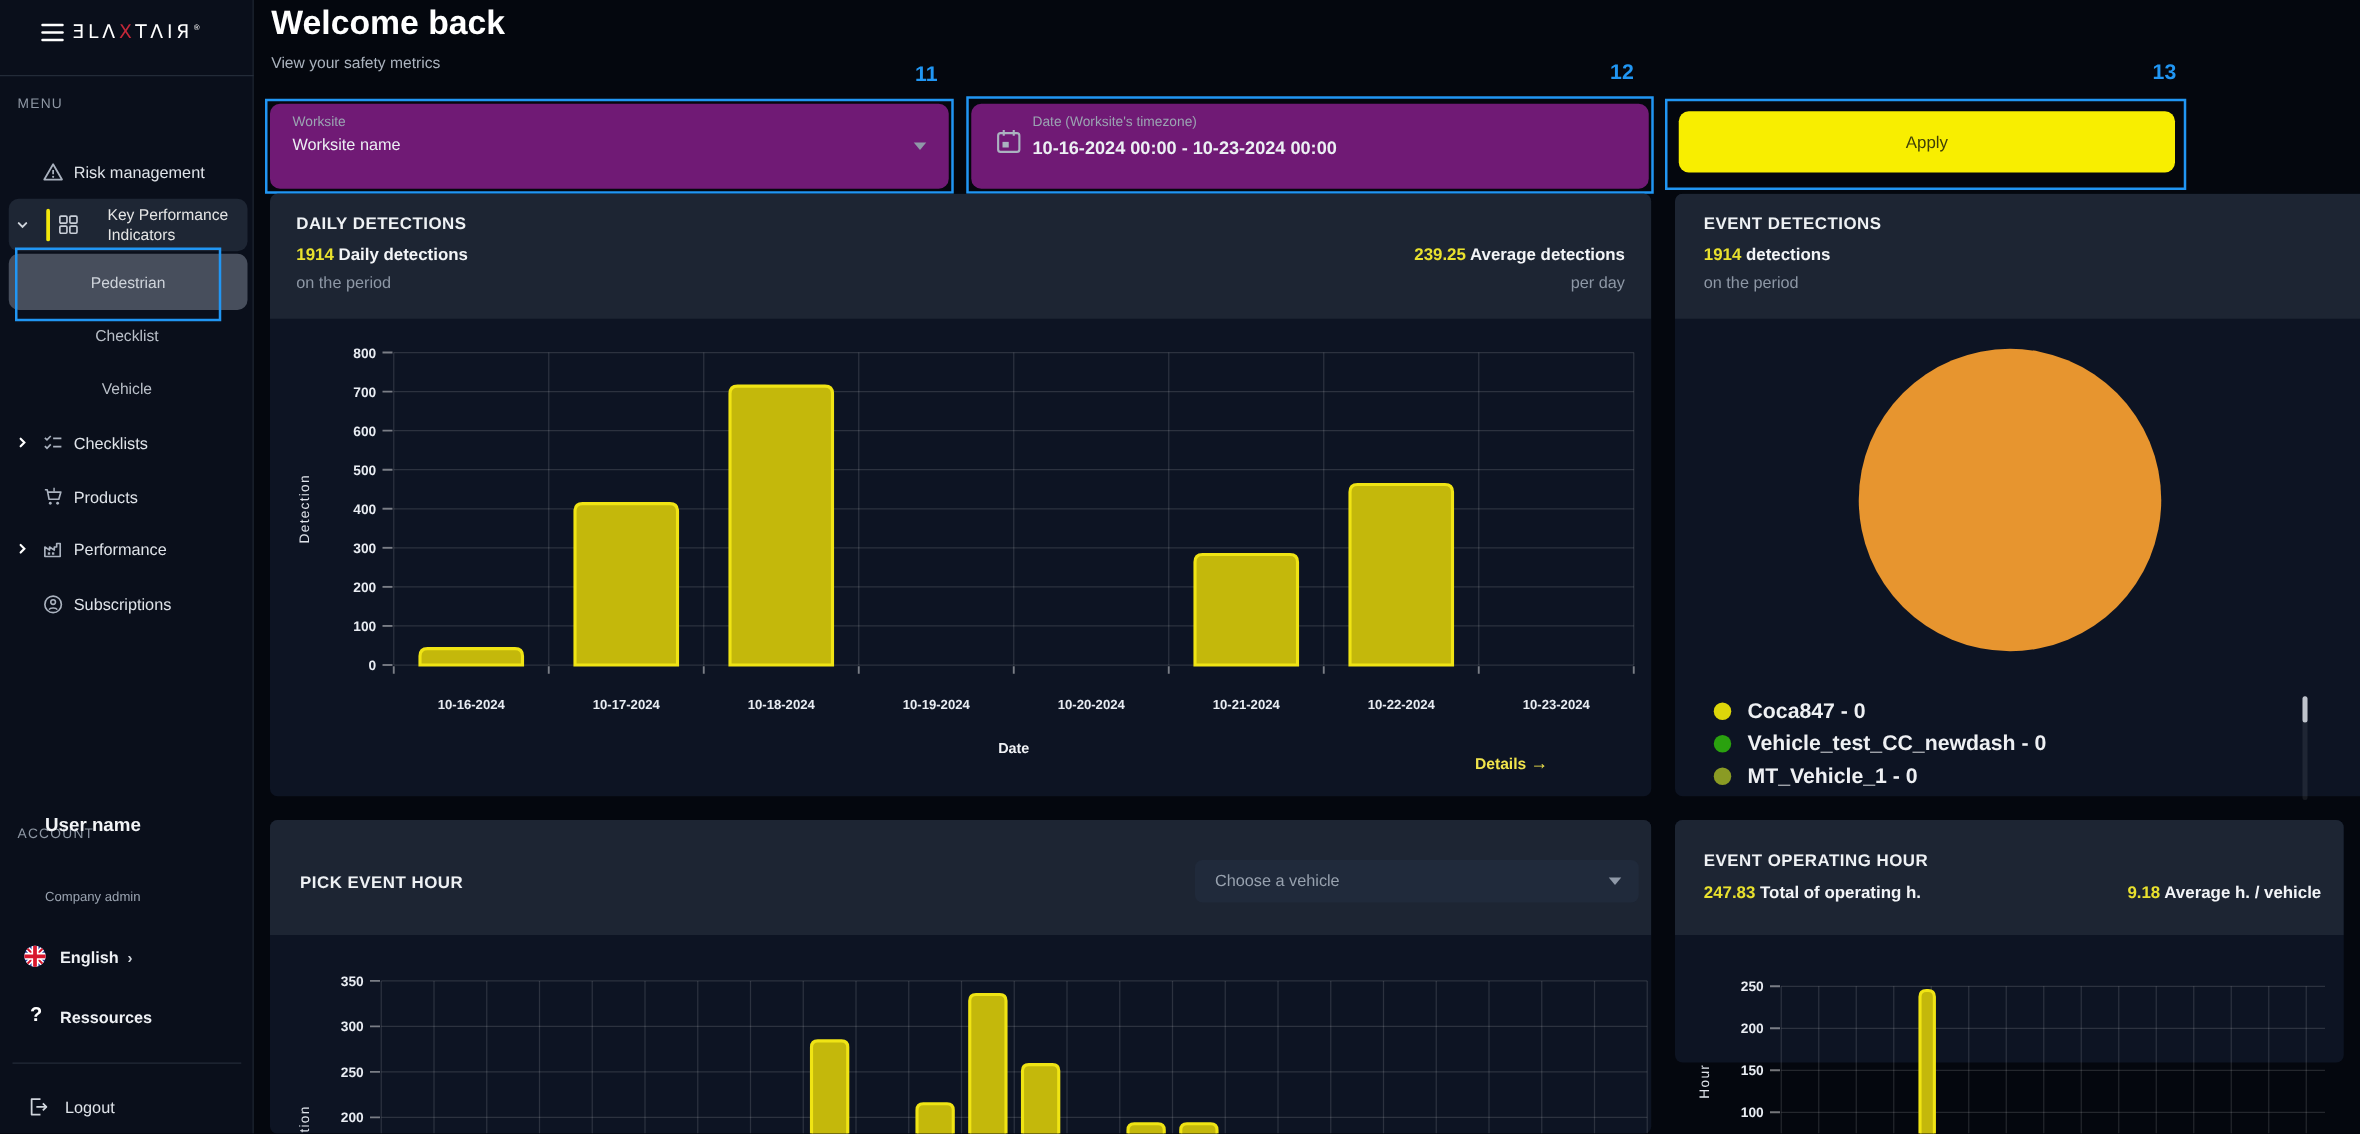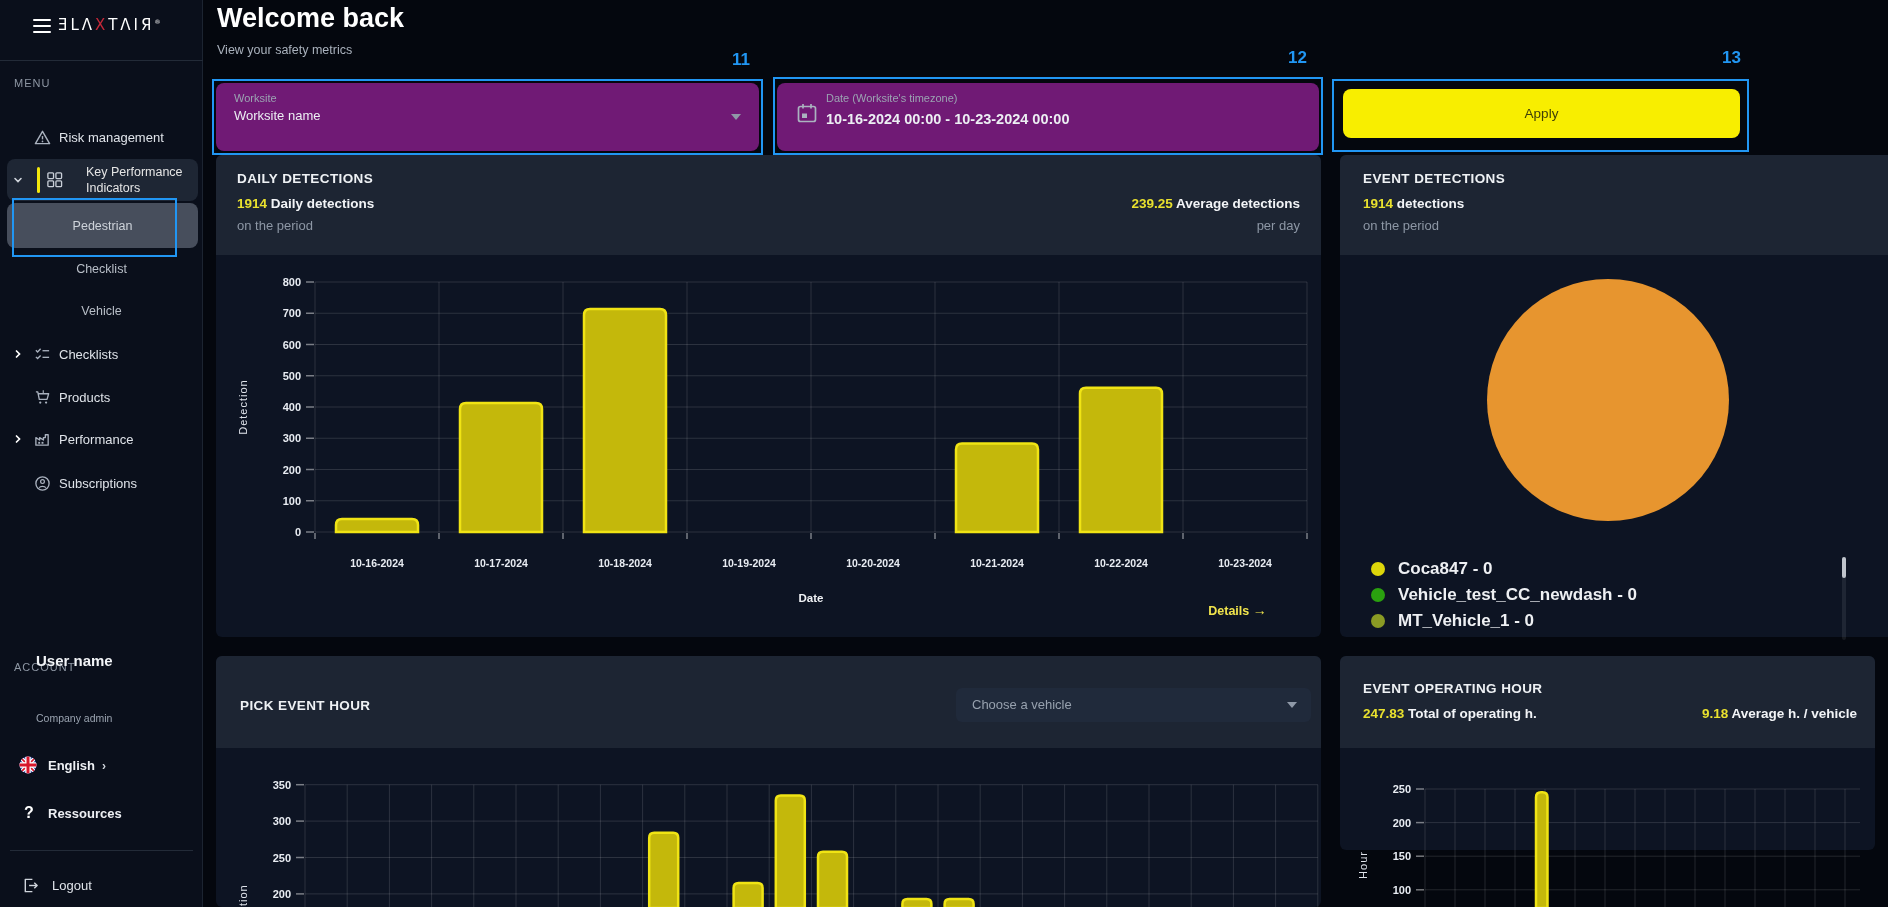--- a/index.html
+++ b/index.html
@@ -49,21 +49,21 @@
   .anno-label { position:absolute; font-size:17px; font-weight:bold; color:#2196f3; }
 
   
   .panel { position:absolute; border-radius:6px; overflow:hidden; background:#0d1423; }
   .panel-head { position:absolute; left:0; top:0; width:100%; background:#1d2533; }
   .p-title { position:absolute; font-size:13.5px; font-weight:600; letter-spacing:.4px; color:#eef1f4; }
   .p-metric { position:absolute; font-size:13.5px; font-weight:600; color:#f2f4f7; white-space:nowrap; }
   .p-metric .yellow { color:#e9e12e; }
   .p-sub { position:absolute; font-size:13px; color:#8d97a5; white-space:nowrap; }
   .right-align { text-align:right; }
-  #details-link { position:absolute; left:1180px; top:602px; width:115px; text-align:center; font-size:12.5px; font-weight:bold; color:#f0e44c; cursor:pointer; }
+  #details-link { position:absolute; left:1180px; top:602px; width:115px; text-align:left; font-size:12.5px; font-weight:bold; color:#f0e44c; cursor:pointer; }
   #details-link .arrow { font-size:14px; }
   #vehicle-dropdown { position:absolute; left:956px; top:688px; width:355px; height:34px; background:#202a3b; border-radius:6px; cursor:pointer; }
   #vehicle-dropdown span { position:absolute; left:16px; top:9px; font-size:13px; color:#97a1ae; }
   #vehicle-dropdown .caret-down { top:14px; right:14px; }
 
   
   svg.chart { position:absolute; display:block; }
   .legend-row { position:absolute; display:flex; align-items:center; cursor:pointer; }
   .legend-dot { width:14px; height:14px; border-radius:50%; margin-right:13px; flex:none; }
   .legend-text { font-size:17px; font-weight:bold; color:#eef0f3; white-space:nowrap; }

